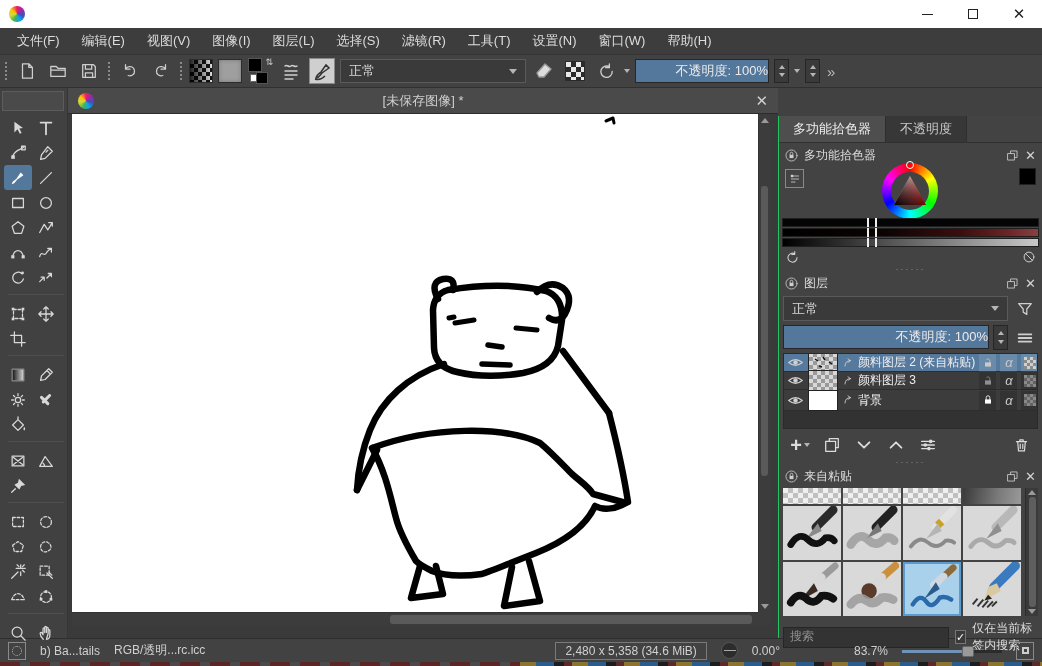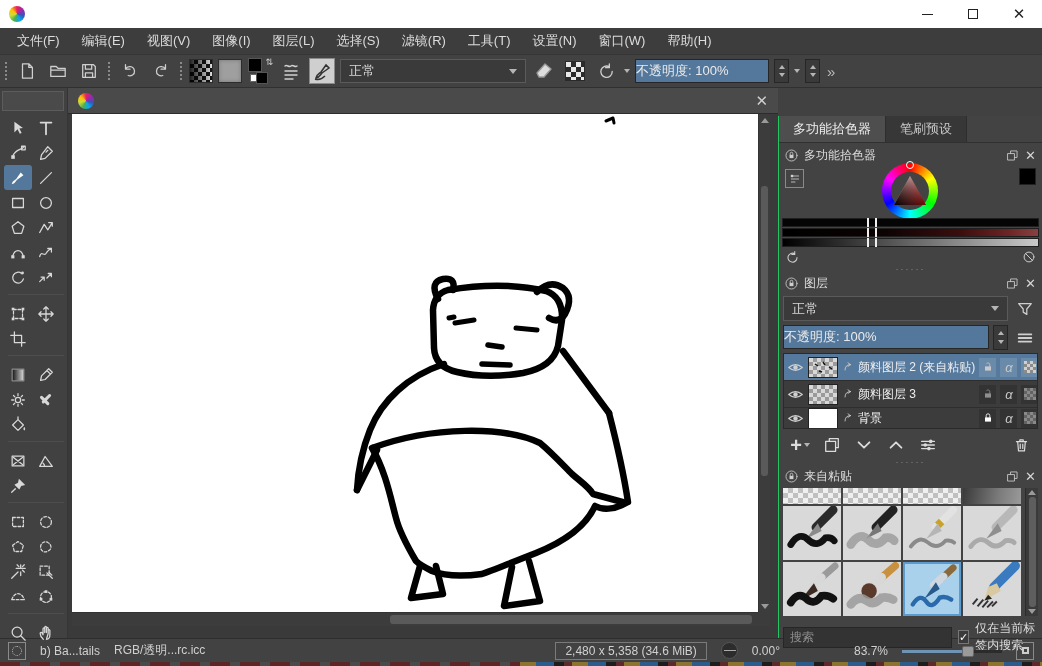--- a/index.html
+++ b/index.html
@@ -34,21 +34,21 @@
   .fgbg .fg { position:absolute; left:1px; top:0; width:14px; height:14px; background:#000; border:1px solid #555; }
   .fgbg .bg2 { position:absolute; left:9px; bottom:0; width:12px; height:12px; background:#000; border:1px solid #555; }
   .fgbg .wh { position:absolute; left:3px; bottom:2px; width:8px; height:8px; background:#fff; border:1px solid #666; }
   .fgbg .swap { position:absolute; right:0; top:0; font-size:9px; color:#ccc; line-height:9px; }
   .tb-brusheditor { width:26px; height:26px; background:#cfcfcf; border:1px solid #8a8a8a; display:flex; align-items:center; justify-content:center; color:#333; }
   .tb-combo { width:186px; height:24px; background:#3a3a3a; border:1px solid #5a5a5a; display:flex; align-items:center; padding:0 8px; }
   .tb-combo .caret { margin-left:auto; }
   .caret { width:0; height:0; border-left:4px solid transparent; border-right:4px solid transparent; border-top:5px solid #b5b5b5; }
   .caret-sm { border-left-width:3px; border-right-width:3px; border-top-width:4px; }
   .checker-icon { width:20px; height:20px; background:repeating-conic-gradient(#2b2b2b 0 25%, #e8e8e8 0 50%) 0 0/10px 10px; border:1px solid #2a2a2a; }
-  .slider { position:relative; height:24px; background:#2e2e2e; border:1px solid #262626; display:flex; align-items:center; justify-content:flex-start; overflow:hidden; }
+  .slider { position:relative; height:24px; background:#2e2e2e; border:1px solid #262626; display:flex; align-items:center; justify-content:flex-end; overflow:hidden; }
   .slider .fill { position:absolute; left:0; top:0; bottom:0; background:#54789c; }
   .slider .lab { position:relative; z-index:1; color:#eaeaea; }
   .spin { width:15px; height:24px; background:#3a3a3a; border:1px solid #262626; display:flex; flex-direction:column; align-items:center; justify-content:space-evenly; }
   .up-sm { width:0; height:0; border-left:3px solid transparent; border-right:3px solid transparent; border-bottom:4px solid #b5b5b5; }
   .dn-sm { width:0; height:0; border-left:3px solid transparent; border-right:3px solid transparent; border-top:4px solid #b5b5b5; }
   .tb-overflow { margin-left:2px; color:#bbb; font-size:15px; }
 
   
   .main { display:flex; height:550px; }
 
@@ -105,21 +105,21 @@
   .cbar3 { background:linear-gradient(90deg,#000,#c9c9c9); }
   .colorsel-foot { height:18px; display:flex; align-items:center; justify-content:space-between; padding:0 6px; }
 
   
   .lay-row1 { display:flex; gap:4px; padding:2px 4px; }
   .dk-combo { flex:1; height:25px; background:#3a3a3a; border:1px solid #5a5a5a; display:flex; align-items:center; padding:0 8px; }
   .dk-combo .caret { margin-left:auto; }
   .sq-btn { width:26px; height:25px; display:flex; align-items:center; justify-content:center; }
   .lay-list { margin:1px 4px; background:#323232; border:1px solid #2a2a2a; height:76px; overflow:hidden; display:flex; }
   .lay-rows { flex:1; }
-  .lay-row { height:27px; display:flex; align-items:center; gap:4px; padding:0 3px; background:#3c3c3c; border-bottom:1px solid #2e2e2e; }
+  .lay-row { height:18px; display:flex; align-items:center; gap:4px; padding:0 3px; background:#3c3c3c; border-bottom:1px solid #2e2e2e; }
   .lay-row.sel { background:#567a9e; }
   .lay-thumb { width:30px; height:21px; border:1px solid #222; background:repeating-conic-gradient(#9a9a9a 0 25%, #d8d8d8 0 50%) 0 0/8px 8px; position:relative; }
   .lay-thumb.white { background:#fff; }
   .lay-name { flex:1; font-size:12px; color:#eee; white-space:nowrap; overflow:hidden; }
   .lay-chip { width:17px; height:19px; display:flex; align-items:center; justify-content:center; background:rgba(0,0,0,.14); color:#c9c9c9; }
   .sel .lay-chip { background:rgba(255,255,255,.12); }
   .alpha-g { font-size:13px; color:#c9c9c9; font-style:italic; }
   .chip-checker { width:12px; height:12px; background:repeating-conic-gradient(#8a8a8a 0 25%, #cfcfcf 0 50%) 0 0/6px 6px; }
   .lay-btns { height:29px; display:flex; align-items:center; gap:2px; padding:0 6px; }
   .lay-btn { width:30px; height:26px; display:flex; align-items:center; justify-content:center; color:#dcdcdc; }
@@ -133,21 +133,21 @@
   .bp-grid { flex:1; display:flex; flex-wrap:wrap; gap:2px; overflow:hidden; align-content:flex-start; }
   .tile { width:58px; height:54px; background:#d9d9d9; position:relative; overflow:hidden; }
   .tile.part { height:16px; }
   .tile.sel { background:#a9d1ec; outline:2px solid #5b9bd0; outline-offset:-2px; }
   .tile svg { width:100%; height:100%; }
   .tile-checker { background:repeating-conic-gradient(#c0c0c0 0 25%, #efefef 0 50%) 0 0/10px 10px; }
   .tile-dark { background:linear-gradient(100deg,#3a3a3a,#7a7a7a 60%,#9a9a9a); }
   .bp-sb { width:13px; background:#3a3a3a; border-left:1px solid #2c2c2c; display:flex; flex-direction:column; align-items:center; justify-content:space-between; padding:2px 0; }
   .bp-sb .thumb { width:7px; flex:1; margin:2px 0; background:#5e5e5e; border-radius:3px; }
   .bp-search { display:flex; align-items:center; gap:6px; padding:3px 4px; }
-  .search-input { flex:1; height:21px; background:#333; border:1px solid #262626; color:#bbb; font-size:12px; padding:0 6px; font-family:Liberation Serif, serif; }
+  .search-input { flex:1; height:21px; background:#333; border:1px solid #262626; color:#bbb; font-size:12px; padding:0 6px; font-family:Liberation Mono, monospace; }
   .search-input::placeholder { color:#8f8f8f; }
   .cbx { width:14px; height:14px; border:1px solid #777; background:#3a3a3a; color:#fff; font-size:11px; line-height:12px; text-align:center; }
   .cbx-label { font-size:12px; color:#ddd; }
 
   
   .statusbar { height:24px; background:#424242; border-top:1px solid #2e2e2e; display:flex; align-items:center; padding:0 8px; gap:14px; font-size:12px; color:#d0d0d0; }
   .sel-shape-ic { width:18px; height:18px; border:1px solid #8a8a8a; display:flex; align-items:center; justify-content:center; }
   .sel-shape-ic i { display:block; width:10px; height:10px; border:1px dotted #bbb; border-radius:50%; }
   .size-box { margin-left:auto; border:1px solid #7a7a7a; padding:1px 9px; }
   .rot-knob { width:17px; height:17px; border-radius:50%; background:#2c2c2c; border:1px solid #555; position:relative; }
@@ -487,20 +487,21 @@
           <svg width="18" height="18" viewBox="0 0 20 20">
             <path d="M7,17 C5,15 3.5,12 3.5,10.5 C3.5,9 5.3,9 5.8,10.3 L6.7,12 V5.5 C6.7,4 8.6,4 8.6,5.5 V9.5 M8.6,9.5 V3.8 C8.6,2.3 10.5,2.3 10.5,3.8 V9.5 M10.5,9.5 V4.8 C10.5,3.3 12.4,3.3 12.4,4.8 V10.5 M12.4,10.5 V7.3 C12.4,5.8 14.3,5.8 14.3,7.3 V12 C14.3,15 13,17 10.5,17 Z"></path>
           </svg>
         </div>
     </div>
   </div>
 
   <div class="canvas-area">
     <div class="doc-tabbar">
       <div class="krita-logo"></div>
+      <div class="doc-title">[未保存图像]  *</div>
       <span class="doc-close">✕</span>
     </div>
     <div class="canvas-row">
       <div class="canvas-white">
         <svg width="686" height="498" viewBox="0 0 686 498" style="stroke:#000;fill:none;stroke-linecap:round;stroke-linejoin:round;stroke-width:6.5">
           <path d="M534,7 L541,4 L542,9" stroke-width="3"></path>
           <path d="M376,176 Q430,167 474,177 Q491,183 490,206 L486,232 Q481,253 451,259 Q414,265 385,258 Q363,253 362,234 L361,196 Q362,180 376,176 Z"></path>
           <path d="M366,185 Q357,168 371,165 Q384,163 381,176"></path>
           <path d="M465,178 Q478,165 491,174 Q502,183 493,200 Q487,210 477,204"></path>
           <path d="M383,209 L402,206 M377,204 L382,203" stroke-width="5"></path>
@@ -532,21 +533,21 @@
           <div class="thumb"></div>
         </div>
       <div class="sb-corner"></div>
     </div>
   </div>
 
   <div class="dockers">
 
     <div class="dk-tabs">
       <div class="dk-tab active">多功能拾色器</div>
-      <div class="dk-tab">笔刷预设</div>
+      <div class="dk-tab">不透明度</div>
     </div>
 
     <div style="padding-top:2px;">
       <div class="panel-head">
         <span class="icon lock-ic">
             <svg width="13" height="13" viewBox="0 0 20 20">
               <circle cx="10" cy="10" r="8.5"></circle>
               <rect x="7" y="9" width="6" height="5" fill="currentColor" stroke="none"></rect>
               <path d="M8,9 V7 a2,2 0 0 1 4,0 v2"></path>
             </svg>

